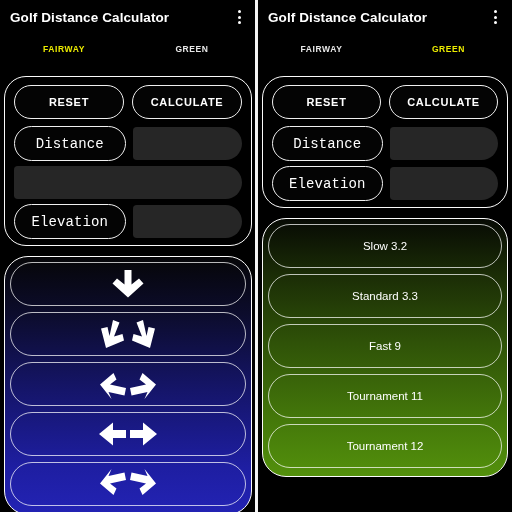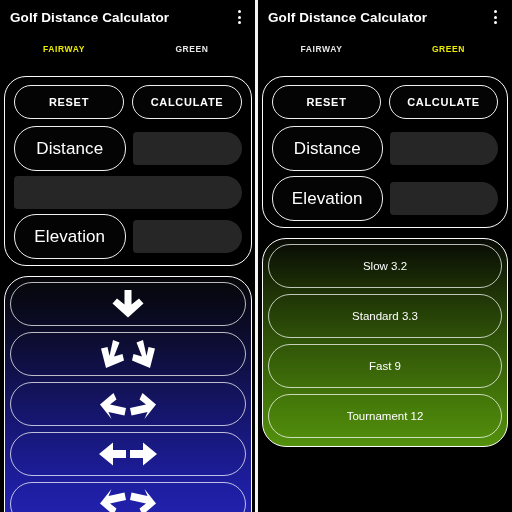--- a/index.html
+++ b/index.html
@@ -40,22 +40,23 @@
     box-sizing:border-box;display:flex;align-items:center;justify-content:center;
     background:#040404;color:#fff;cursor:pointer;
   }
 
   .btnrow{display:flex;gap:8px;padding:3px 5px 2px 5px;}
   .btnrow .pill{flex:1;height:34px;font-size:11px;font-weight:bold;letter-spacing:.7px;
                 border-radius:24px;}
 
   .fieldrow{display:flex;gap:7px;padding:5px 5px 0 5px;align-items:center;}
   .fieldrow .label{
-    flex:1;height:45px;font-size:17px;font-weight:normal;letter-spacing:.1px;
+    flex:1;height:35px;font-size:14px;font-weight:normal;letter-spacing:.1px;
     border-radius:22px;
+    font-family:Liberation Mono, monospace;
   }
   .fieldrow .inputbox{
     flex:1;height:33px;background:#262626;border:none;border-radius:5px 22px 22px 5px;
     box-sizing:border-box;
   }
 
   
   .listwrap{
     position:relative;margin:10px 4px 0 4px;border:1.3px solid #fbfbfb;border-radius:24px;
     box-sizing:border-box;padding:5px 5px 8px 5px;overflow:hidden;
@@ -191,18 +192,19 @@
       <div class="fieldrow">
         <div class="pill label">Elevation</div>
         <div class="inputbox"></div>
       </div>
     </div>
 
     <div class="listwrap green">
       <div class="listitem">Slow 3.2</div>
       <div class="listitem">Standard 3.3</div>
       <div class="listitem">Fast 9</div>
+      <div class="listitem">Tournament 11</div>
       <div class="listitem">Tournament 12</div>
     </div>
   </div>
 
   <div class="vdiv"></div>
 </div>
 
 </body></html>

